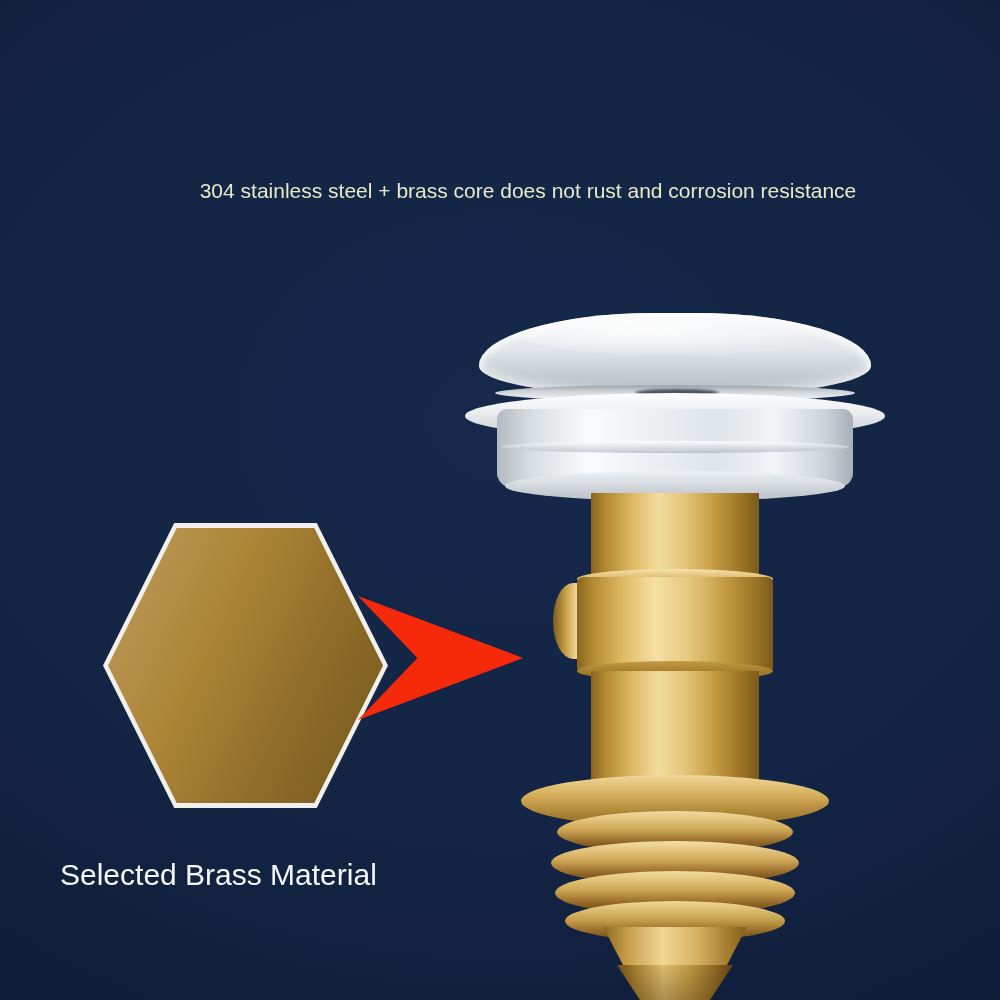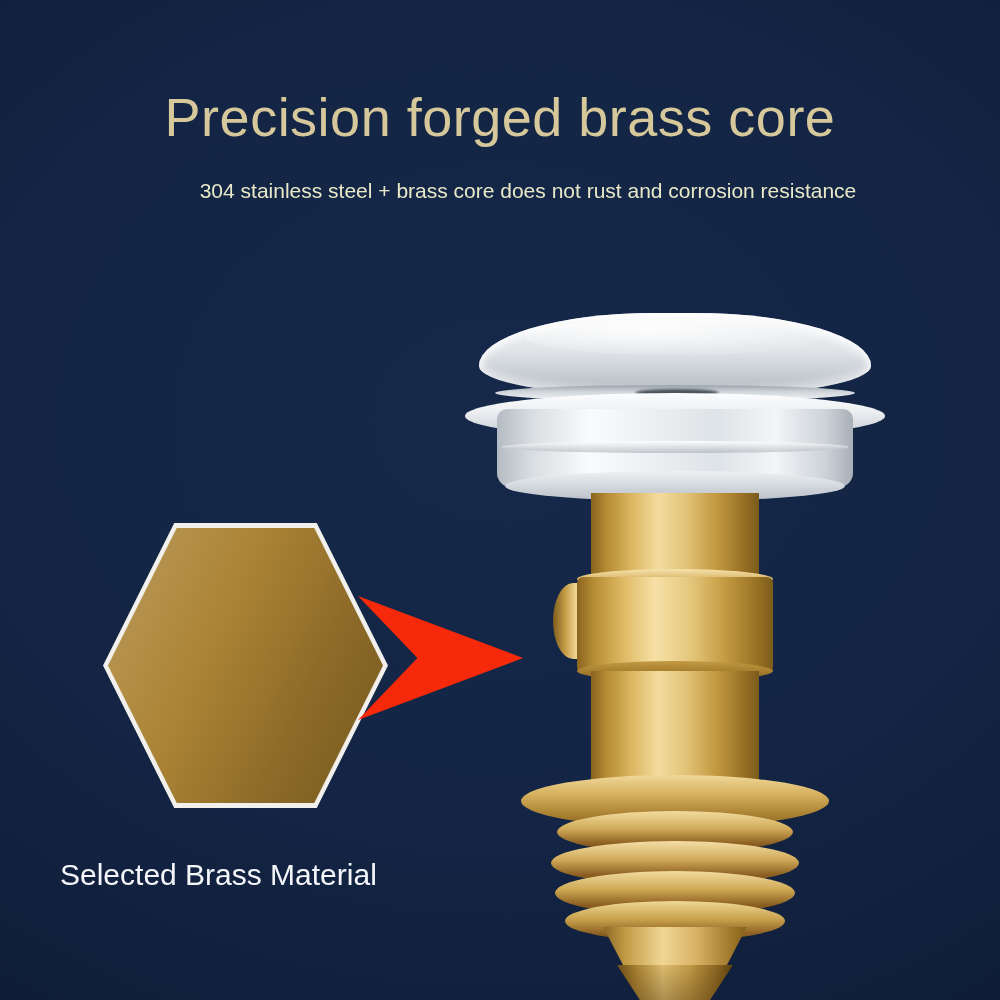--- a/index.html
+++ b/index.html
@@ -255,21 +255,20 @@
     left: 152px; top: 660px; width: 116px; height: 74px;
     background: linear-gradient(180deg, rgba(0,0,0,0) 0%, rgba(60,38,8,0.35) 55%, rgba(40,25,5,0.5) 100%);
     clip-path: polygon(0% 0%, 100% 0%, 58% 100%, 42% 100%);
   }
 </style>
 </head>
 <body>
 
 <div id="page">
 
-  <div id="headline">Precision forged brass core</div>
 
   <div id="subheadline">304 stainless steel + brass core does not rust and corrosion resistance</div>
 
   <div id="hex-wrap">
     <div id="hex-border" class="hex-shape"></div>
     <div id="hex-photo" class="hex-shape"></div>
     <div id="hex-photo-sheen" class="hex-shape"></div>
   </div>
 
   <div id="red-arrow"></div>

